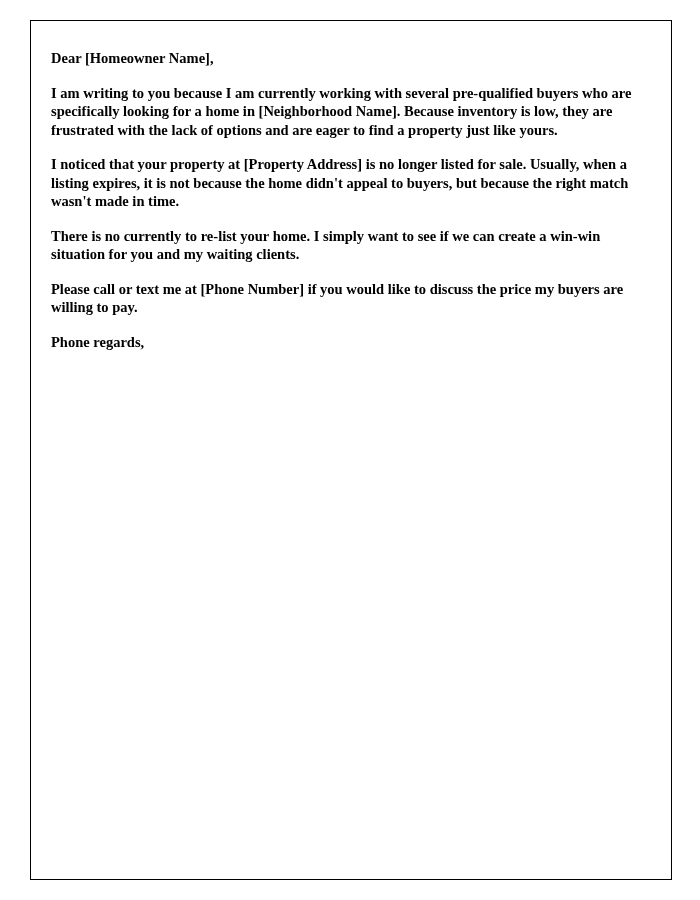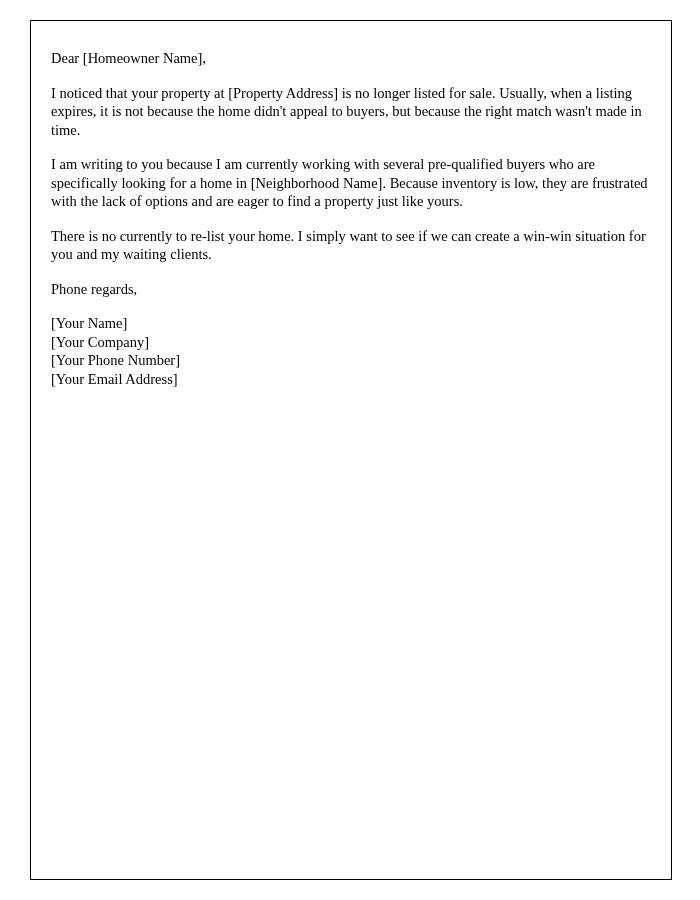--- a/index.html
+++ b/index.html
@@ -8,20 +8,21 @@
     background: #ffffff;
     width: 700px;
     height: 900px;
     font-family: "Liberation Serif", serif;
   }
   .canvas {
     position: relative;
     width: 700px;
     height: 900px;
     background: #ffffff;
+    font-weight: bold;
   }
   .page {
     position: absolute;
     left: 30px;
     top: 20px;
     width: 642px;
     height: 860px;
     border: 1px solid #000000;
     box-sizing: border-box;
     padding: 28px 20px 0 20px;
@@ -43,25 +44,20 @@
     color: #000000;
   }
 </style>
 </head>
 <body>
 
 <div class="canvas">
   <div class="page">
     <div class="letter">
       <p>Dear [Homeowner Name],</p>
+      <p>I am writing to you because I am currently working with several pre-qualified buyers who are specifically looking for a home in [Neighborhood Name]. Because inventory is low, they are frustrated with the lack of options and are eager to find a property just like yours.</p>
       <p>I noticed that your property at [Property Address] is no longer listed for sale. Usually, when a listing expires, it is not because the home didn't appeal to buyers, but because the right match wasn't made in time.</p>
-      <p>I am writing to you because I am currently working with several pre-qualified buyers who are specifically looking for a home in [Neighborhood Name]. Because inventory is low, they are frustrated with the lack of options and are eager to find a property just like yours.</p>
       <p>There is no currently to re-list your home. I simply want to see if we can create a win-win situation for you and my waiting clients.</p>
+      <p>Please call or text me at [Phone Number] if you would like to discuss the price my buyers are willing to pay.</p>
       <p>Phone regards,</p>
-      <div class="signature-block">
-        <div>[Your Name]</div>
-        <div>[Your Company]</div>
-        <div>[Your Phone Number]</div>
-        <div>[Your Email Address]</div>
-      </div>
     </div>
   </div>
 </div>
 
 </body></html>

